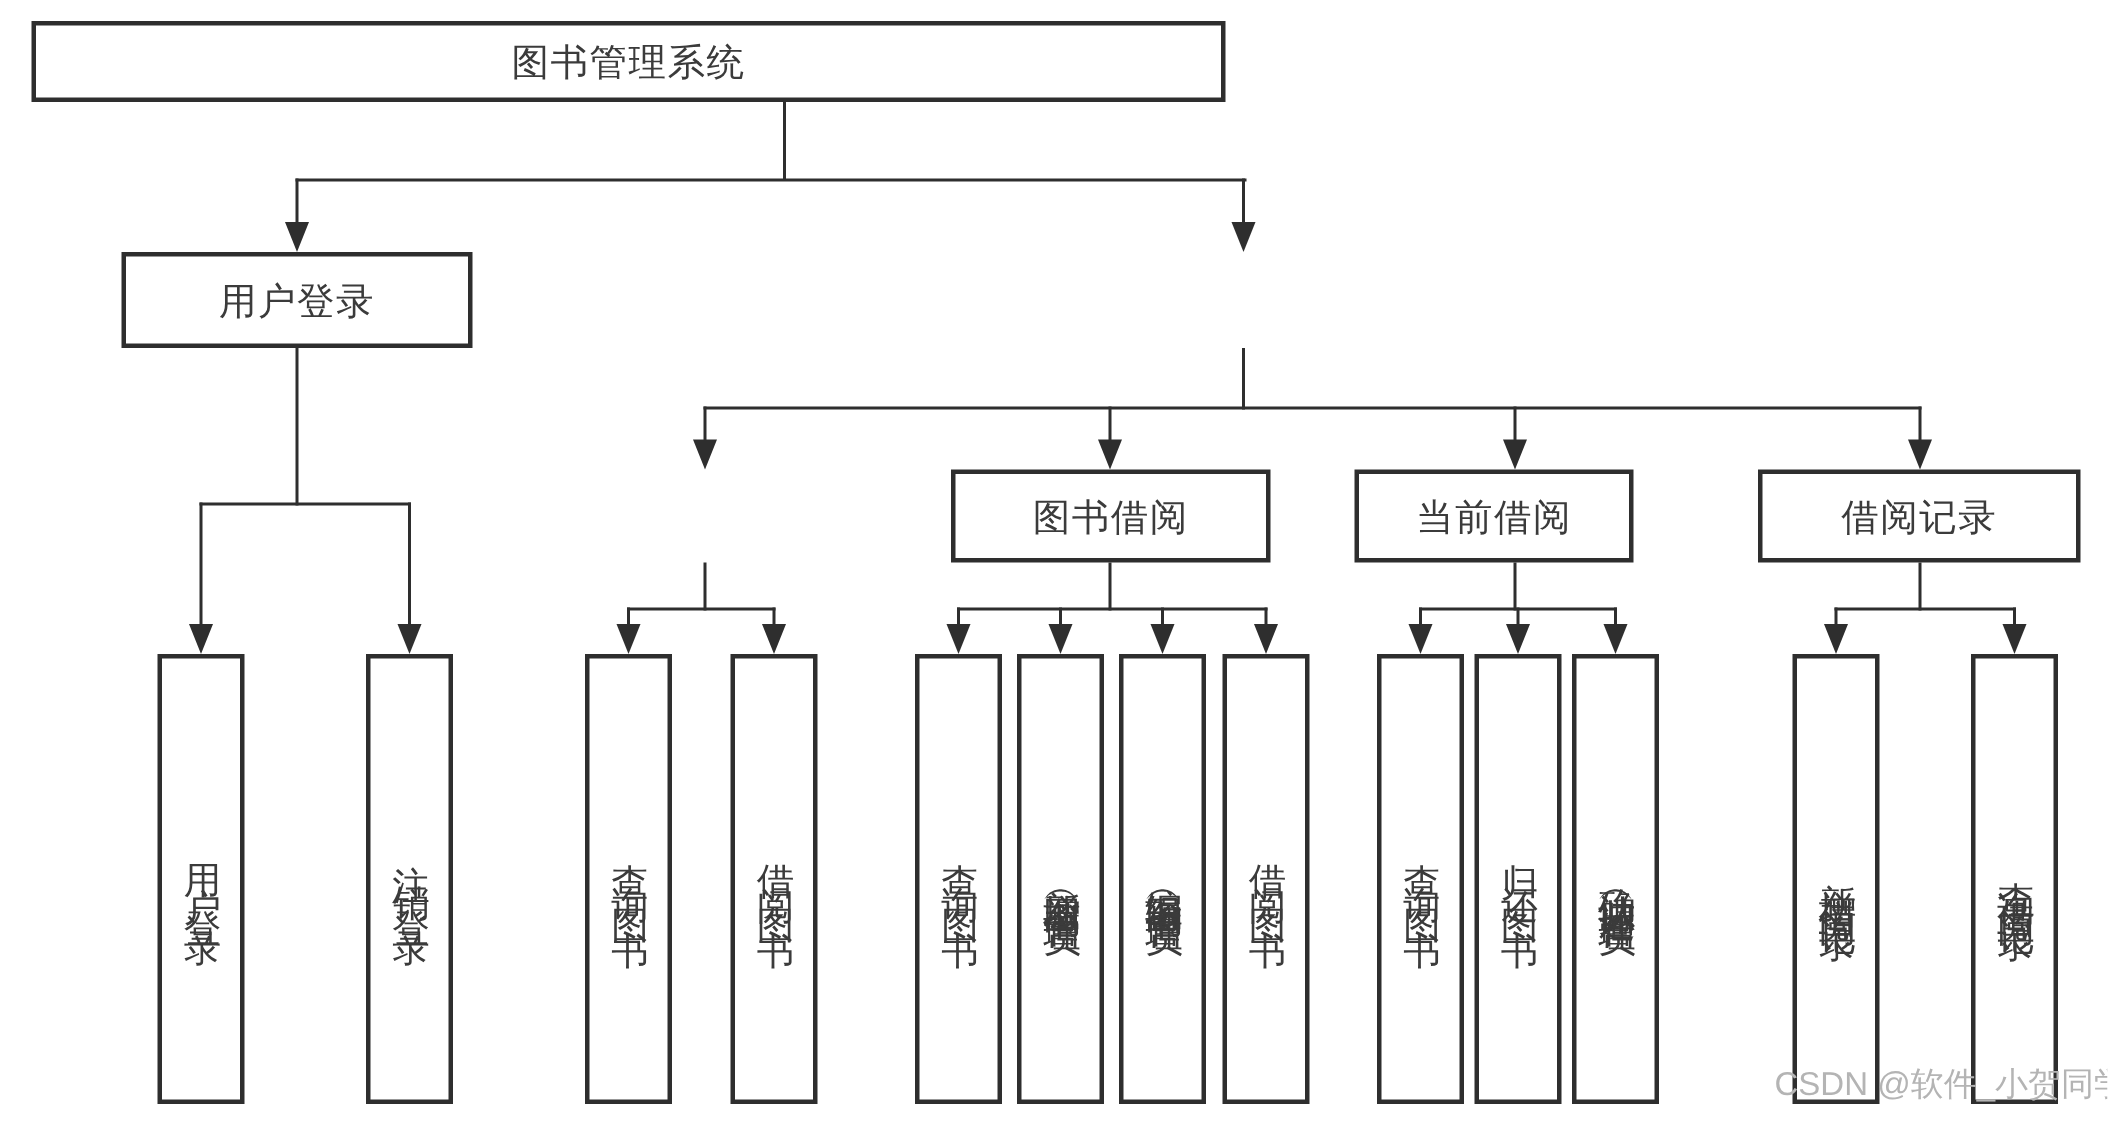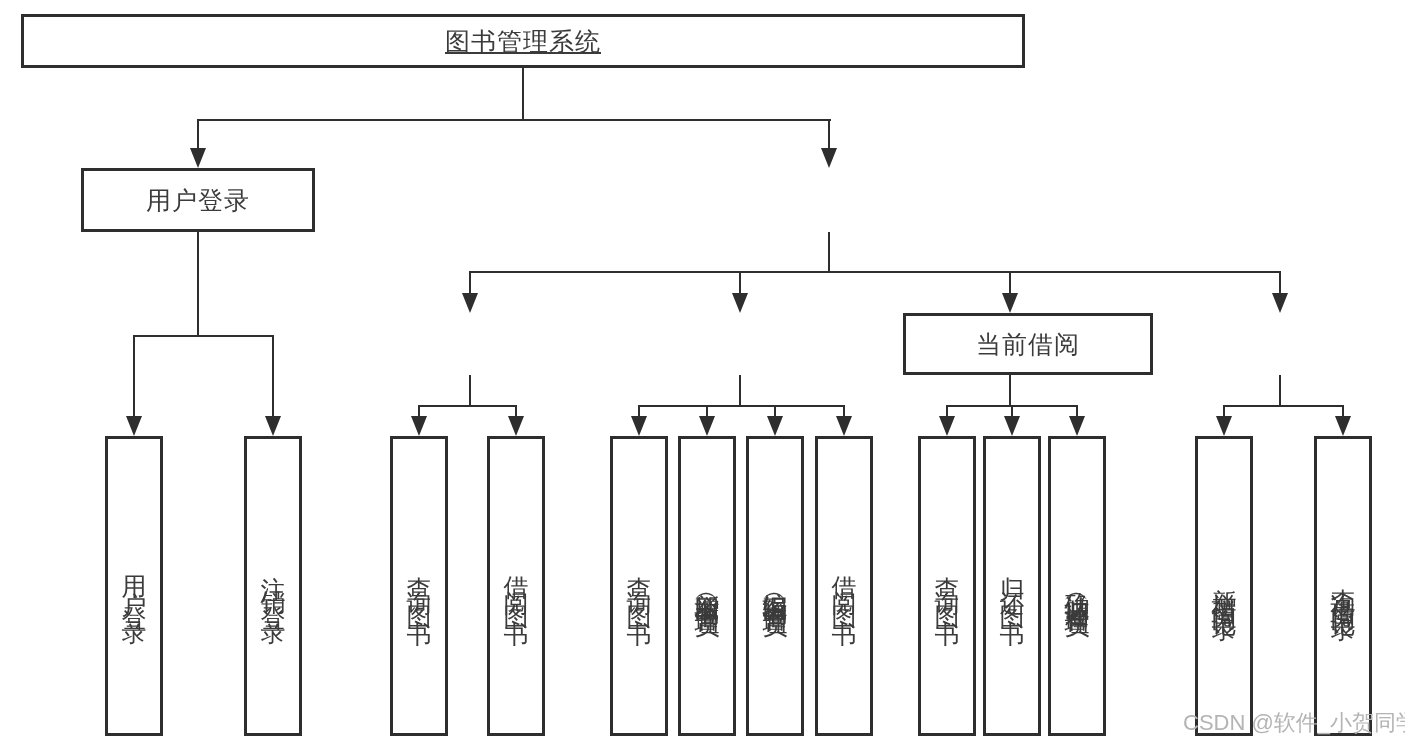--- a/index.html
+++ b/index.html
@@ -42,21 +42,21 @@
   .watermark{
     position:absolute;left:1183px;top:708px;font-size:22px;
     color:var(--watermark);white-space:nowrap;z-index:5;
   }
 </style>
 </head>
 <body>
 
 <div class="canvas">
 
-  <div class="box" style="left:21px;top:14px;width:1004px;height:54px;text-decoration:underline;">
+  <div class="box" style="left:21px;top:14px;width:796px;height:54px;">
     <span>图书管理系统</span>
   </div>
 
   <div class="vline" style="left:522px;top:68px;height:52px;"></div>
   <div class="hline" style="left:197px;top:119px;width:634px;"></div>
   <div class="vline" style="left:197px;top:119px;height:32px;"></div>
   <div class="arrow" style="left:190px;top:148px;"></div>
   <div class="vline" style="left:828px;top:119px;height:32px;"></div>
   <div class="arrow" style="left:821px;top:148px;"></div>
 
@@ -75,22 +75,28 @@
   <div class="hline" style="left:469px;top:271px;width:812px;"></div>
   <div class="vline" style="left:469px;top:271px;height:26px;"></div>
   <div class="arrow" style="left:462px;top:293px;"></div>
   <div class="vline" style="left:739px;top:271px;height:26px;"></div>
   <div class="arrow" style="left:732px;top:293px;"></div>
   <div class="vline" style="left:1009px;top:271px;height:26px;"></div>
   <div class="arrow" style="left:1002px;top:293px;"></div>
   <div class="vline" style="left:1279px;top:271px;height:26px;"></div>
   <div class="arrow" style="left:1272px;top:293px;"></div>
 
-  <div class="box" style="left:903px;top:313px;width:250px;height:62px;">
+  <div class="box" style="left:634px;top:313px;width:213px;height:62px;">
+    <span>图书借阅</span>
+  </div>
+  <div class="box" style="left:903px;top:313px;width:186px;height:62px;">
     <span>当前借阅</span>
+  </div>
+  <div class="box" style="left:1172px;top:313px;width:215px;height:62px;">
+    <span>借阅记录</span>
   </div>
 
   <div class="vline" style="left:469px;top:375px;height:32px;"></div>
   <div class="hline" style="left:418px;top:405px;width:99px;"></div>
   <div class="vline" style="left:418px;top:405px;height:14px;"></div>
   <div class="arrow" style="left:411px;top:416px;"></div>
   <div class="vline" style="left:515px;top:405px;height:14px;"></div>
   <div class="arrow" style="left:508px;top:416px;"></div>
 
   <div class="vline" style="left:739px;top:375px;height:32px;"></div>

